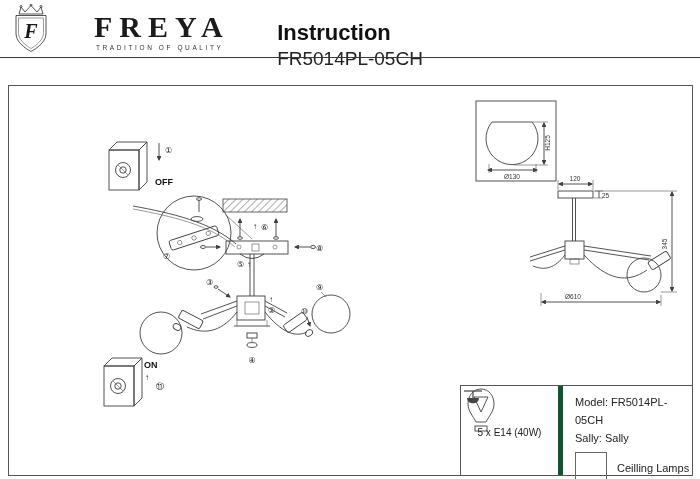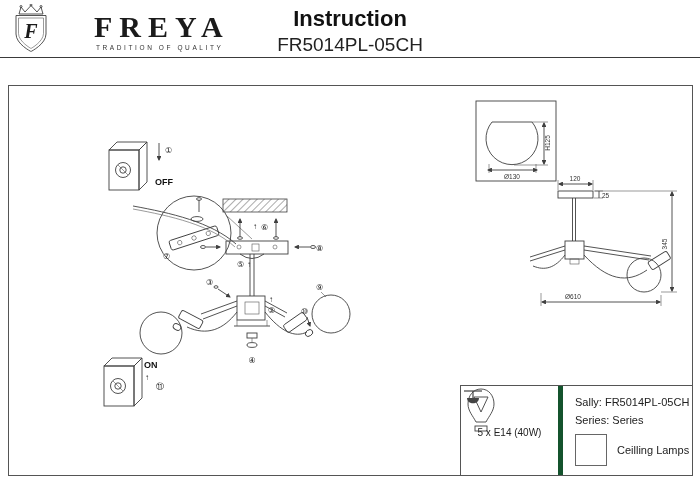--- a/index.html
+++ b/index.html
@@ -4,21 +4,21 @@
 <style>
   html,body{margin:0;padding:0;background:#fff;}
   .page{position:relative;width:700px;height:479px;background:#fff;overflow:hidden;
         font-family:"Liberation Sans",sans-serif;color:#222;}
   
   .logo{position:absolute;left:10px;top:4px;}
   .brand{position:absolute;left:54px;top:12px;margin-left:40px;}
   .brand-name{font-family:"Liberation Serif",serif;font-weight:bold;font-size:30px;
               letter-spacing:7px;color:#1b1b1b;line-height:1;}
   .brand-tagline{font-size:6.5px;letter-spacing:2.6px;color:#333;margin-top:2px;padding-left:2px;}
-  .titleblock{position:absolute;left:50%;top:6px;transform:translateX(-50%);text-align:center;}
+  .titleblock{position:absolute;left:50%;top:20px;transform:translateX(-50%);}
   .title{font-size:22px;font-weight:600;color:#111;}
   .model-no{font-size:19px;color:#222;margin-top:2px;}
   .header-rule{position:absolute;left:0;right:0;top:57px;border-top:1.5px solid #3a3a3a;}
   
   .main-box{position:absolute;left:8px;top:85px;width:683px;height:389px;border:1px solid #555;}
   .main-box svg{position:absolute;left:0;top:0;}
   svg{font-family:"Liberation Sans",sans-serif;}
   .ln{stroke:#3f3f3f;stroke-width:.9;fill:none;}
   .lnthin{stroke:#555;stroke-width:.6;fill:none;}
   .dt{font-size:6.5px;fill:#333;}
@@ -238,22 +238,22 @@
     <div class="spec-table">
       <div class="bulb-cell">
         <svg width="40" height="50" viewBox="0 0 40 50">
           <path class="ln" d="M20,3 C28,3 33,10 33,18 C33,25 28,30 25,36 L15,36 C12,30 7,25 7,18 C7,10 12,3 20,3 Z"></path>
           <path class="ln" d="M13,11 L27,11 L20,26 Z"></path>
           <rect class="ln" x="14" y="40" width="12" height="5"></rect>
         </svg>
         <div class="bulb-label">5 x E14 (40W)</div>
       </div>
       <div class="info-cell">
-        <div class="info-line">Sally: FR5014PL-05CH</div>
-        <div class="info-line">Series: Series</div>
+        <div class="info-line">Model: FR5014PL-05CH</div>
+        <div class="info-line">Sally: Sally</div>
         <div class="cat-row">
           <div class="cat-iconbox">
             <svg width="24" height="24" viewBox="0 0 24 24">
               <line x1="3" y1="5" x2="21" y2="5" stroke="#444" stroke-width="1.2"></line>
               <line x1="12" y1="5" x2="12" y2="12" stroke="#444" stroke-width="1.2"></line>
               <path d="M6,12 C6,19 18,19 18,12 Z" fill="#444"></path>
             </svg>
           </div>
           <div class="cat-label">Ceilling Lamps</div>
         </div>

